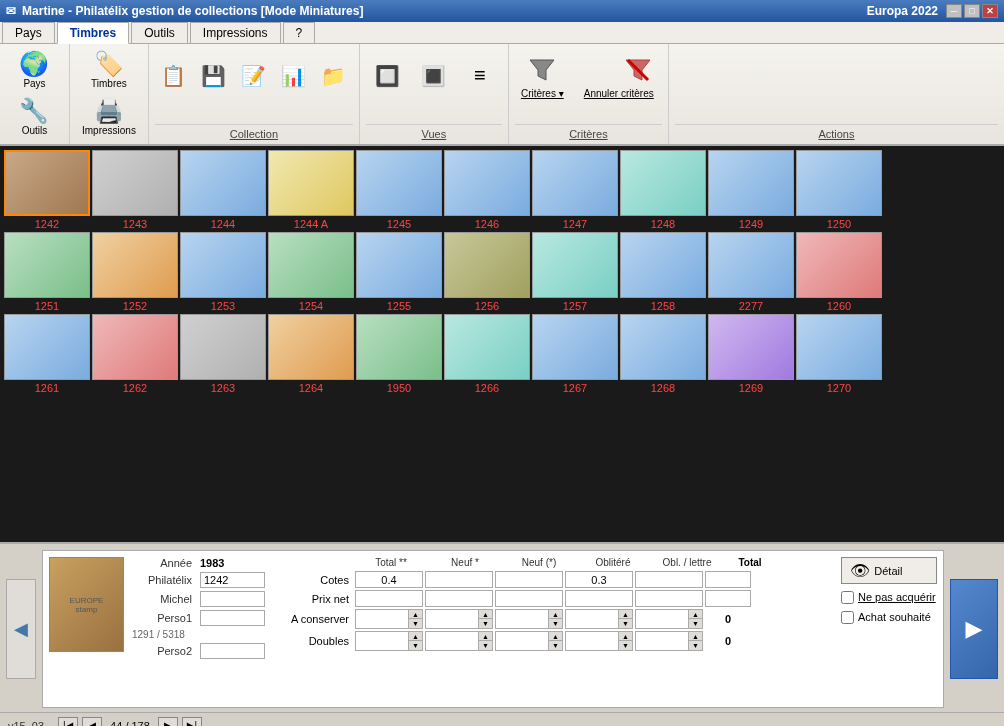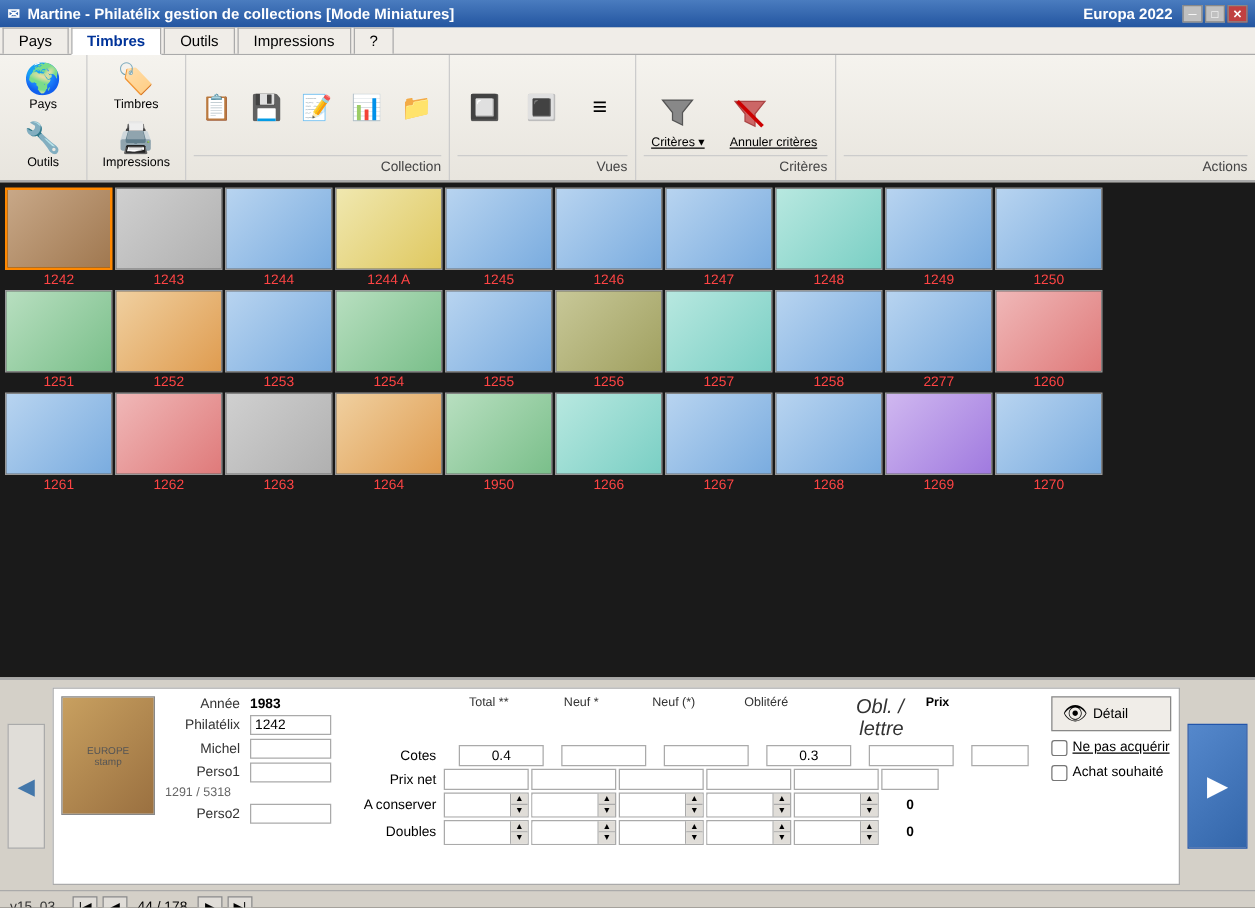--- a/index.html
+++ b/index.html
@@ -29,21 +29,21 @@
     .info-value { font-weight: bold; }
     .info-input { border: 1px solid #aaa; padding: 1px 3px; width: 70px; height: 16px; font-size: 11px; }
     
     
     #nav-bar { background: #d4d0c8; border-top: 1px solid #aaa; height: 26px; display: flex; align-items: center; gap: 4px; padding: 0 6px; }
     .nav-btn { width: 20px; height: 18px; background: #e0ddd8; border: 1px solid #888; display: flex; align-items: center; justify-content: center; cursor: pointer; font-size: 10px; }
     #toolbar-row { display: flex; align-items: stretch; background: linear-gradient(to bottom, #f5f3ee, #e8e5de); border-bottom: 2px solid #aaa; }
     .tb-group { display: flex; flex-direction: column; border-right: 1px solid #ccc; padding: 4px 6px; }
     .tb-group:last-child { border-right: none; }
     .tb-buttons { display: flex; gap: 4px; flex: 1; align-items: center; }
-    .tb-label { font-size: 11px; color: #444; text-align: right; padding-top: 3px; border-top: 1px solid #ccc; margin-top: 0; }
+    .tb-label { font-size: 11px; color: #444; text-align: center; padding-top: 3px; border-top: 1px solid #ccc; margin-top: 21px; text-decoration: underline; }
     .tb-btn { display: flex; flex-direction: column; align-items: center; cursor: pointer; padding: 3px 5px; border: 1px solid transparent; min-width: 44px; }
     .tb-icon { font-size: 24px; line-height: 1; }
     .tb-text { font-size: 10px; margin-top: 2px; }
     
     
     .stamp-visual { width: 86px; height: 66px; background: linear-gradient(135deg, #ddd 0%, #eee 100%); position: relative; display: flex; align-items: center; justify-content: center; font-size: 8px; color: #666; border: 1px solid #999; }
     
     
     .s-blue { background: linear-gradient(135deg, #b8d4f0, #7aacdf); }
     .s-green { background: linear-gradient(135deg, #b8dfc0, #7abf8a); }
@@ -149,21 +149,21 @@
   </div>
 
   <div class="tb-group" style="min-width:160px;">
     <div class="tb-buttons" style="gap:8px;align-items:flex-end;text-decoration:underline;">
       <div class="tb-btn" style="align-items:center;">
         <svg width="32" height="32" viewBox="0 0 32 32">
           <polygon points="4,6 28,6 20,16 20,26 12,22 12,16" fill="#888" stroke="#555" stroke-width="1"></polygon>
         </svg>
         <div class="tb-text">Critères ▾</div>
       </div>
-      <div class="tb-btn" style="align-items:flex-start;">
+      <div class="tb-btn" style="align-items:flex-end;">
         <svg width="32" height="32" viewBox="0 0 32 32">
           <polygon points="4,6 28,6 20,16 20,26 12,22 12,16" fill="#cc6666" stroke="#aa4444" stroke-width="1"></polygon>
           <line x1="6" y1="6" x2="26" y2="26" stroke="#cc0000" stroke-width="3"></line>
         </svg>
         <div class="tb-text">Annuler critères</div>
       </div>
     </div>
     <div class="tb-label">Critères</div>
   </div>
 
@@ -345,25 +345,25 @@
         </div>
       </div>
 
       <div style="flex:1;">
 
         <div style="display:flex;gap:2px;margin-bottom:3px;padding-left:82px;">
           <div style="width:72px;text-align:center;font-size:10px;color:#333;">Total **</div>
           <div style="width:72px;text-align:center;font-size:10px;color:#333;">Neuf *</div>
           <div style="width:72px;text-align:center;font-size:10px;color:#333;">Neuf (*)</div>
           <div style="width:72px;text-align:center;font-size:10px;color:#333;">Oblitéré</div>
-          <div style="width:72px;text-align:right;font-size:16px;color:#333;font-style:italic;">Obl. / lettre</div>
-          <div style="width:50px;text-align:center;font-size:10px;font-weight:bold;color:#000;">Prix</div>
-        </div>
-
-        <div style="display:flex;align-items:center;gap:14px;margin-bottom:2px;">
+          <div style="width:72px;text-align:center;font-size:10px;color:#333;">Obl. / lettre</div>
+          <div style="width:50px;text-align:center;font-size:10px;font-weight:bold;color:#000;">Total</div>
+        </div>
+
+        <div style="display:flex;align-items:center;gap:2px;margin-bottom:2px;">
           <span style="width:80px;text-align:right;font-size:11px;padding-right:4px;">Cotes</span>
           <input style="width: 68px; height: 17px; border: 1px solid rgb(170, 170, 170); font-size: 11px; padding: 1px 3px; text-align: center;" value="0.4">
           <input style="width: 68px; height: 17px; border: 1px solid rgb(170, 170, 170); font-size: 11px; padding: 1px 3px;" value="">
           <input style="width: 68px; height: 17px; border: 1px solid rgb(170, 170, 170); font-size: 11px; padding: 1px 3px;" value="">
           <input style="width: 68px; height: 17px; border: 1px solid rgb(170, 170, 170); font-size: 11px; padding: 1px 3px; text-align: center;" value="0.3">
           <input style="width: 68px; height: 17px; border: 1px solid rgb(170, 170, 170); font-size: 11px; padding: 1px 3px;" value="">
           <input style="width: 46px; height: 17px; border: 1px solid rgb(170, 170, 170); font-size: 11px; padding: 1px 3px;" value="">
         </div>
 
         <div style="display:flex;align-items:center;gap:2px;margin-bottom:2px;">

